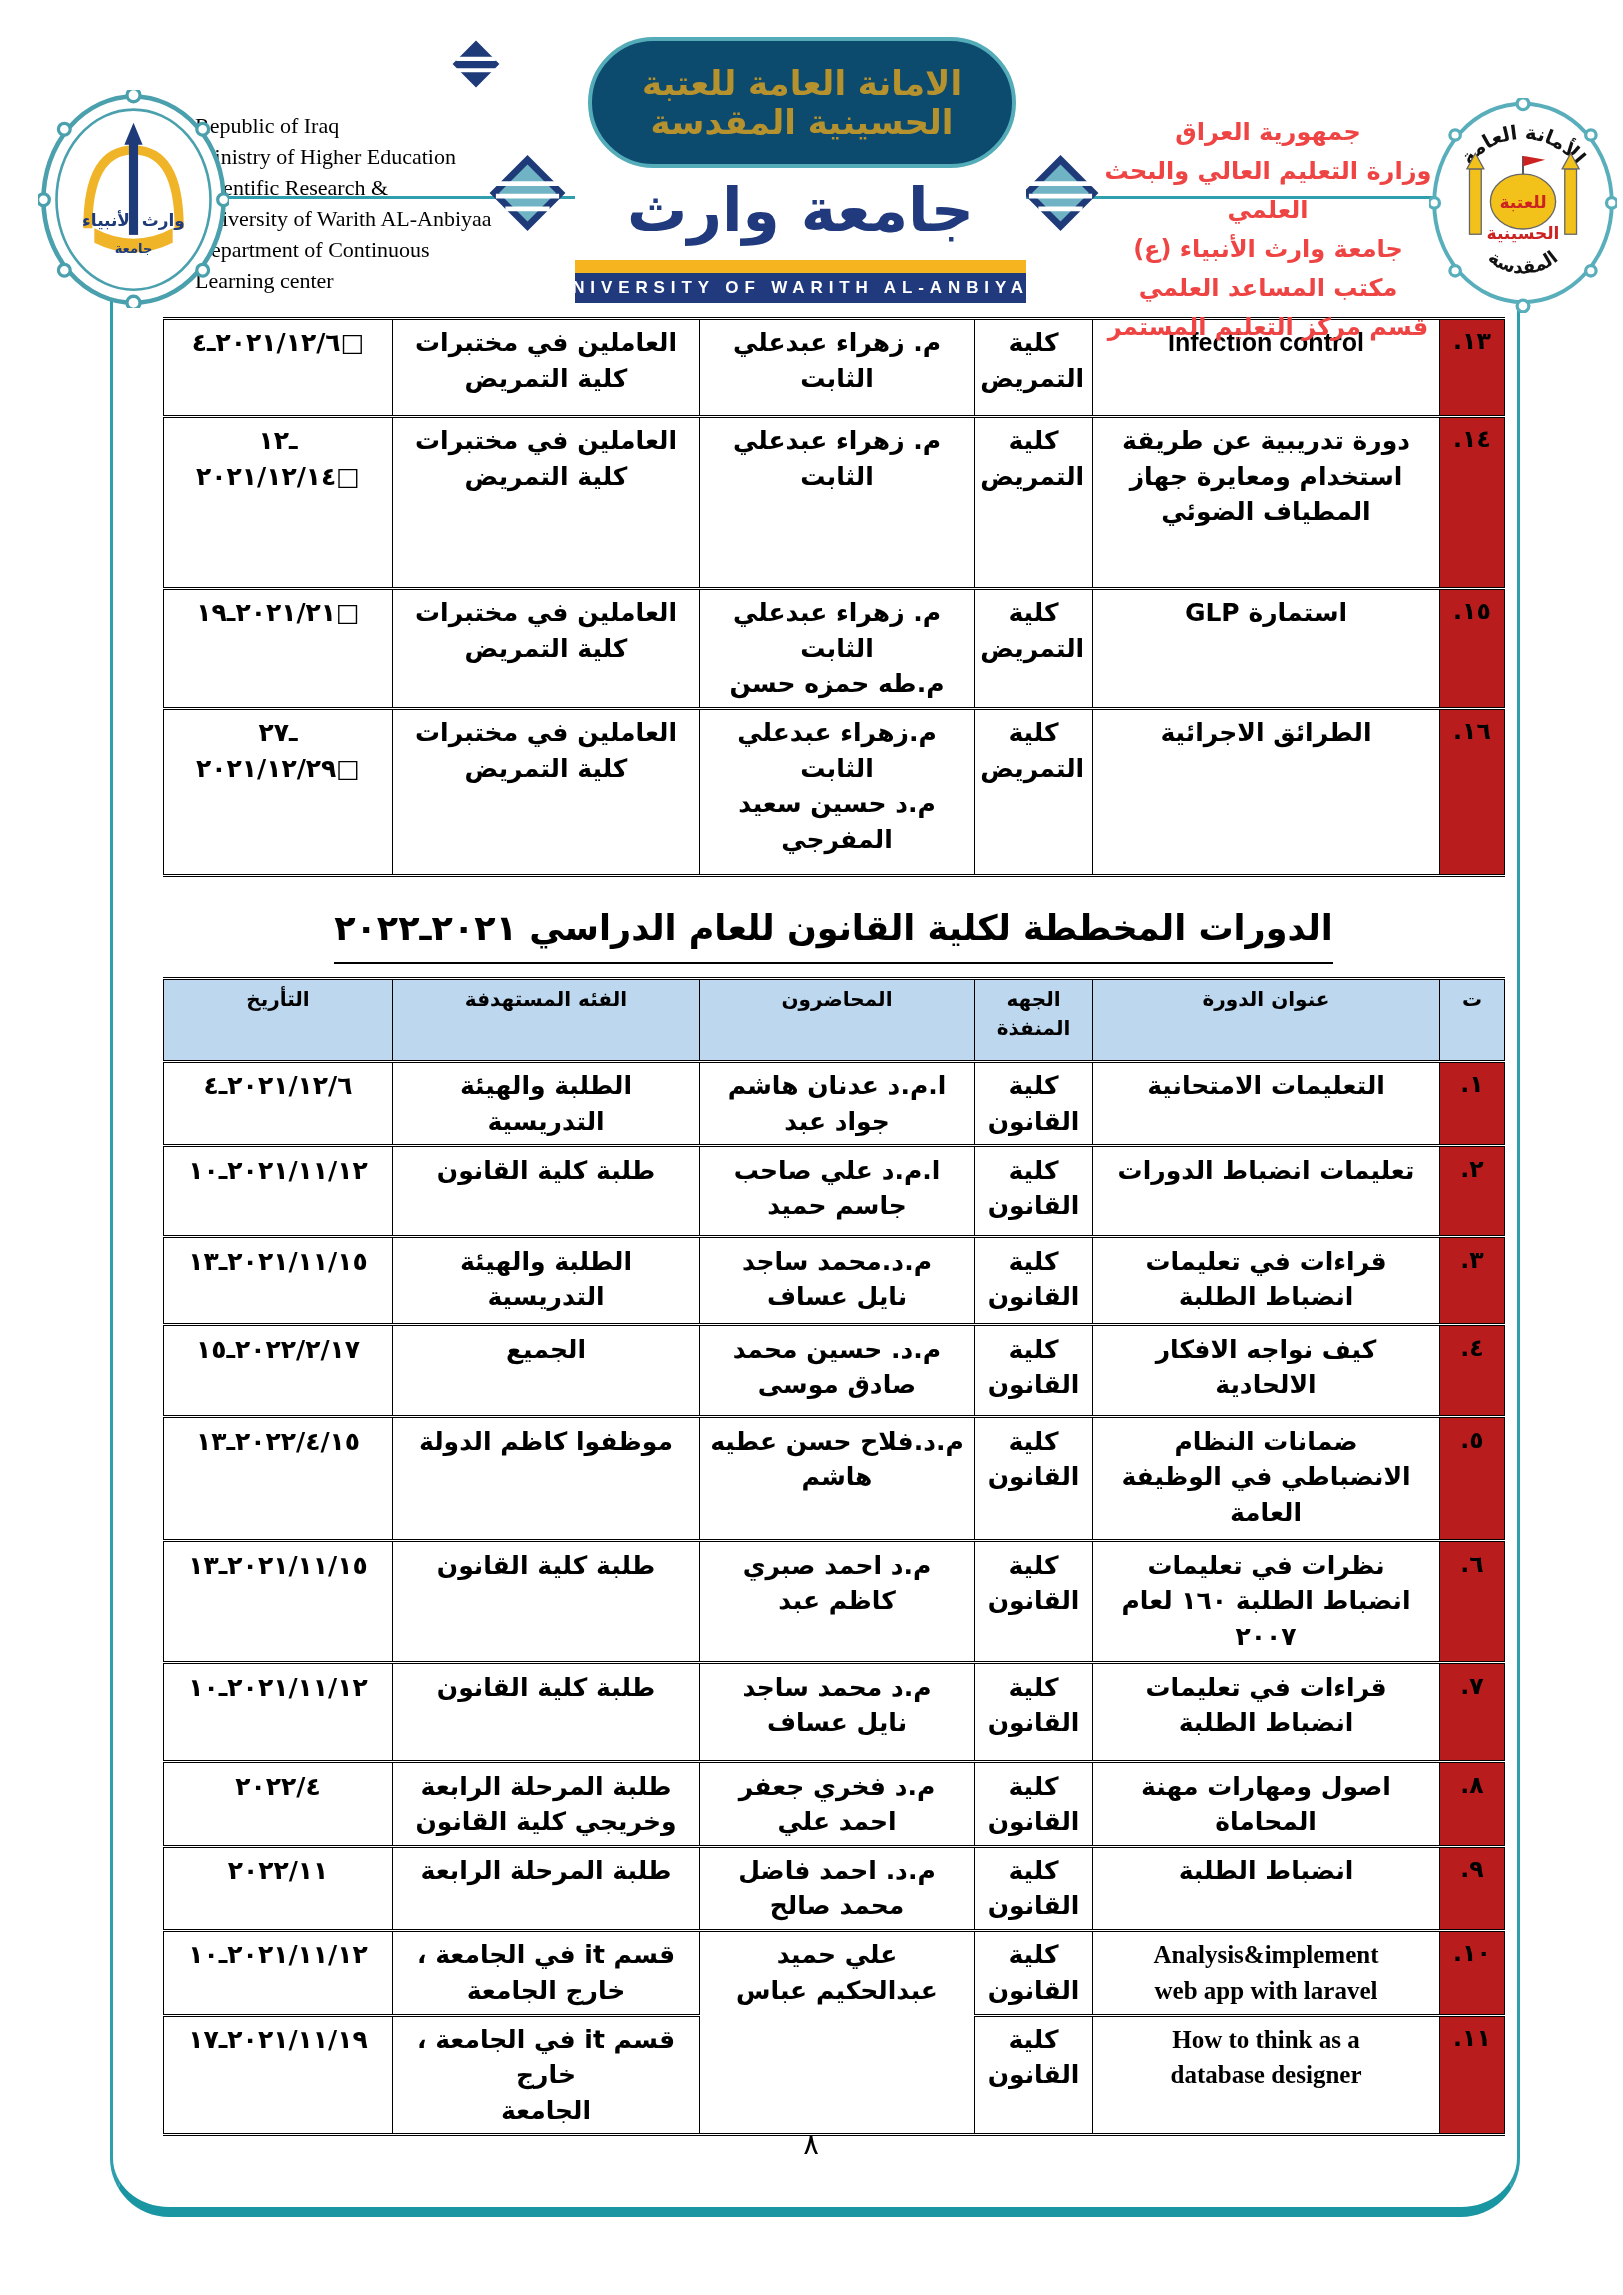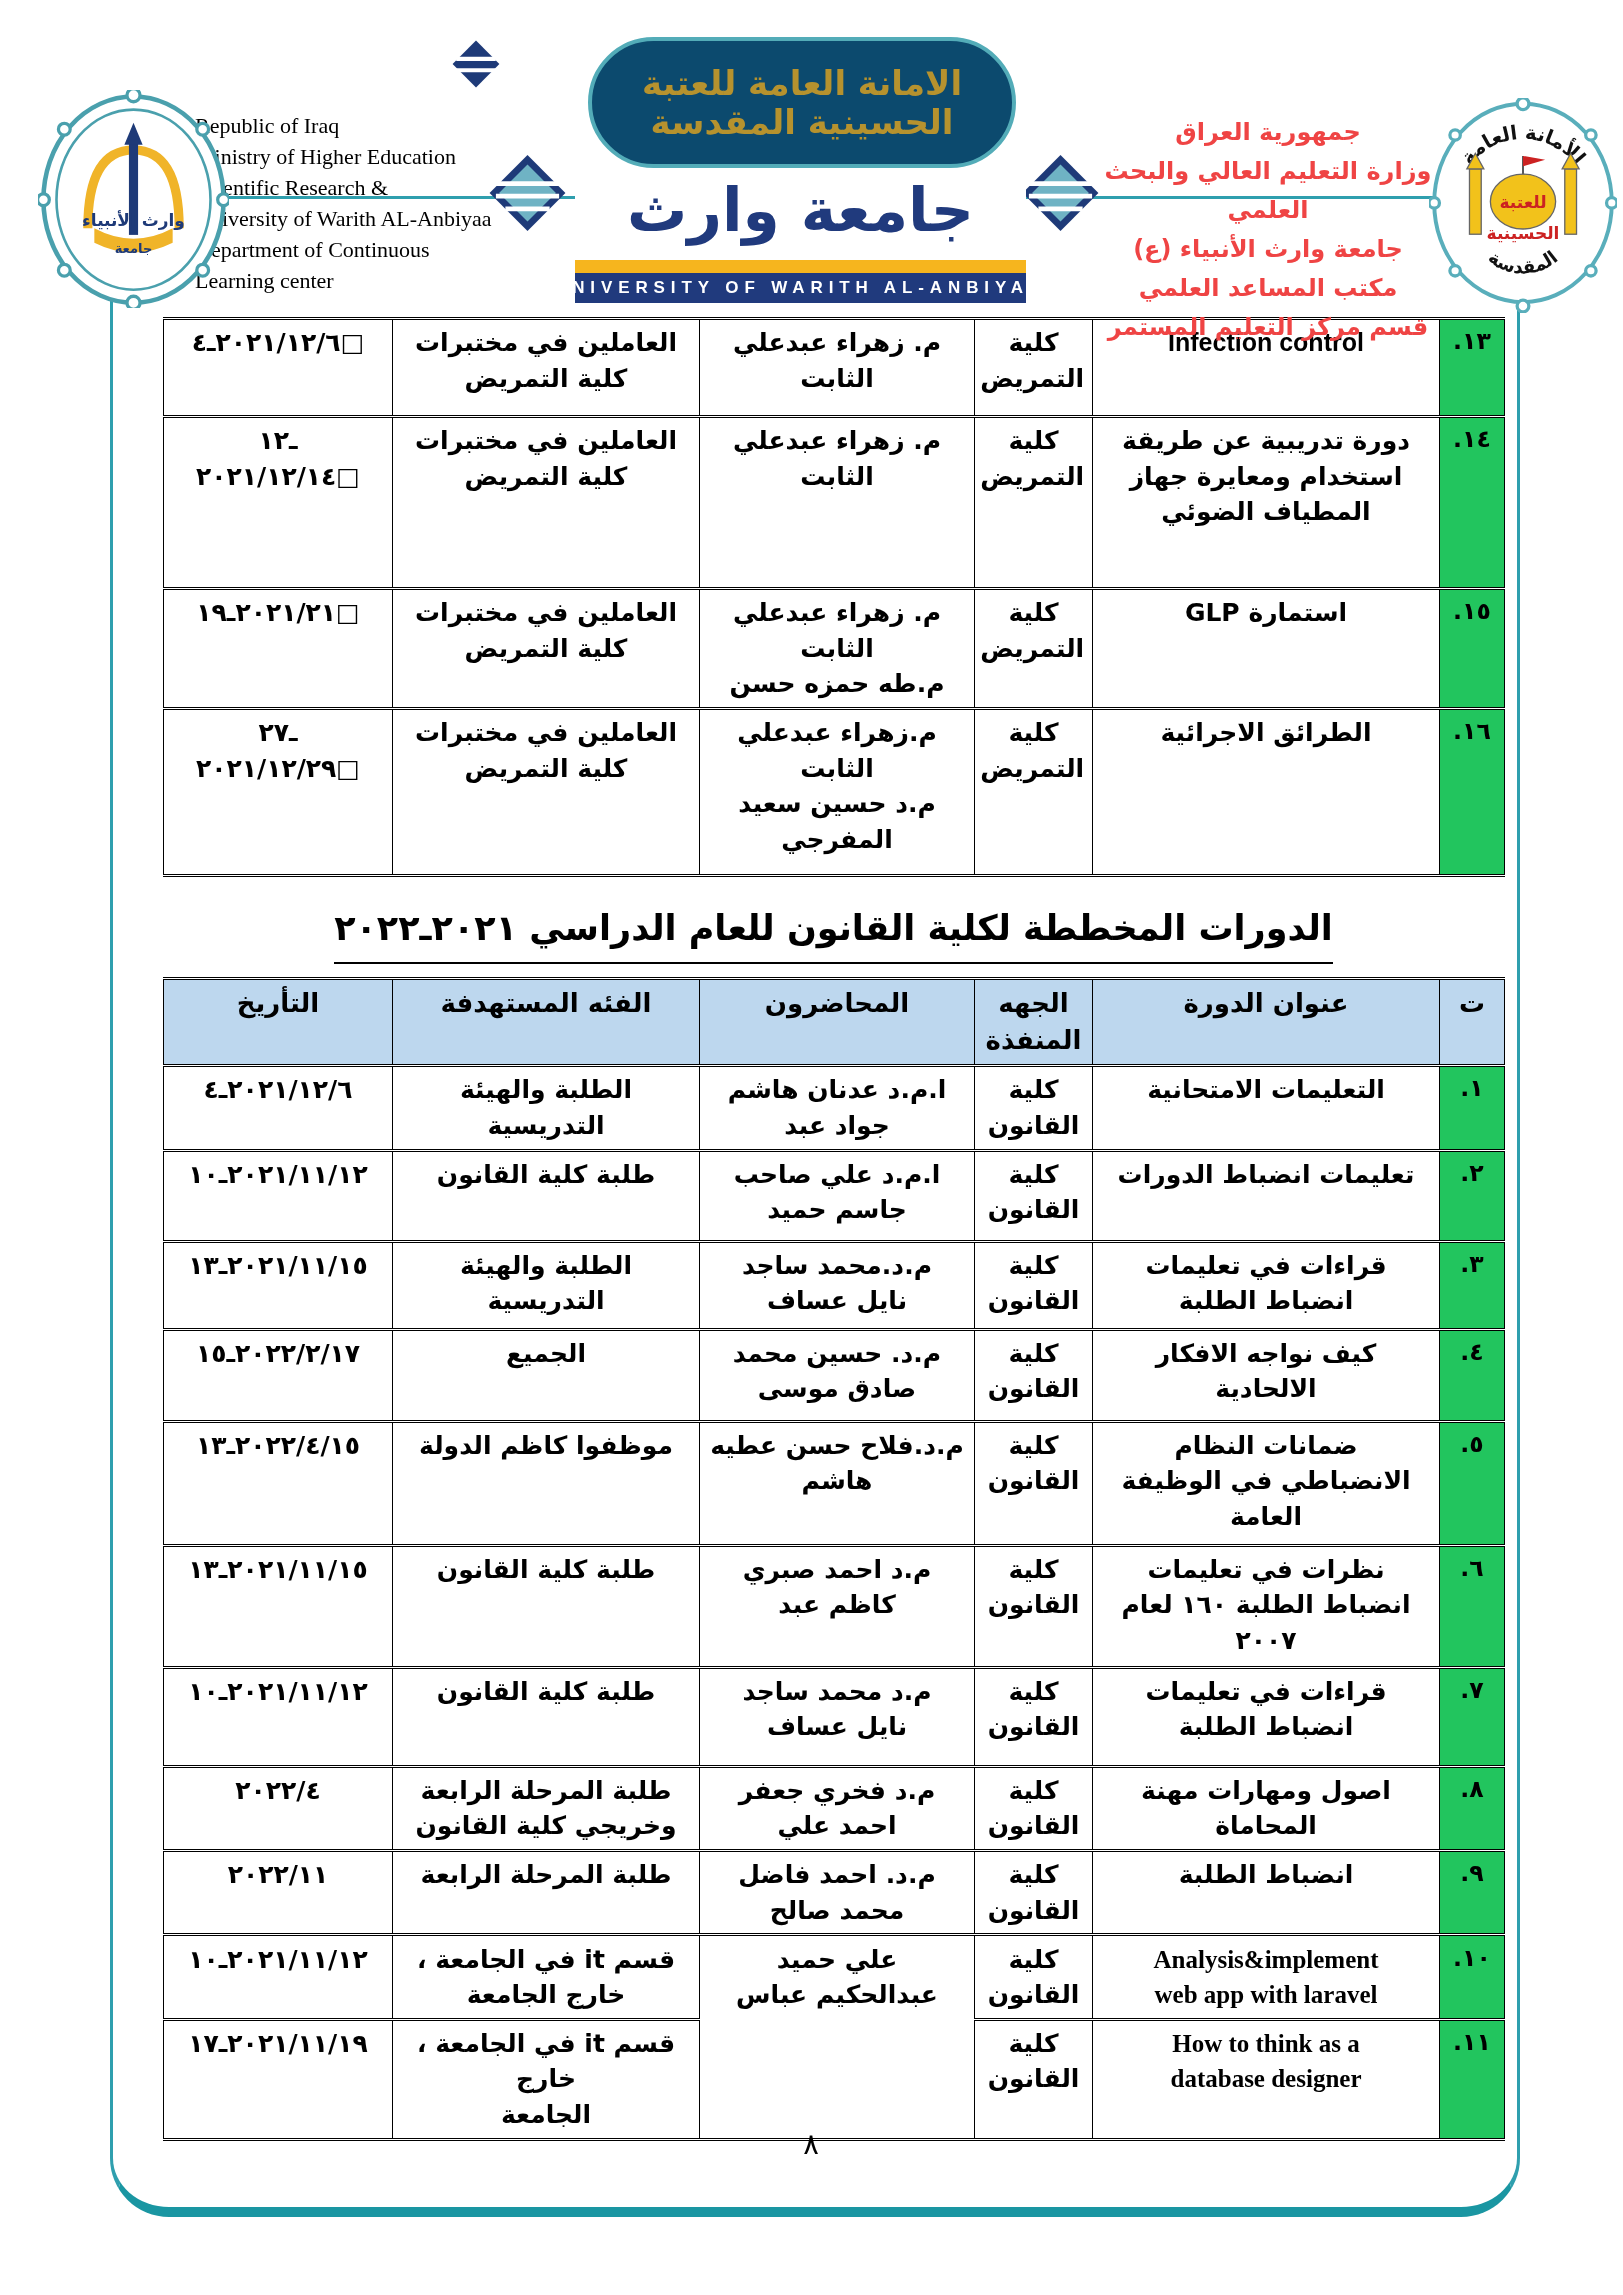--- a/index.html
+++ b/index.html
@@ -57,22 +57,22 @@
     border-collapse: collapse; table-layout: fixed;
     direction: rtl;
   }
   table.doc td, table.doc th {
     border-left: 1.3px solid #000; border-right: 1.3px solid #000;
     border-top: 3.9px double #000; border-bottom: 3.9px double #000;
     vertical-align: top; text-align: center;
     font-weight: 700; font-size: 25px; line-height: 1.42;
     padding: 5.2px 7.9px; white-space: pre-line; overflow: hidden;
   }
-  table.doc .c-no { background: #22c55e; font-size: 23.6px; }
-  table.doc thead th { background: #bdd7ee; font-size: 26px; }
+  table.doc .c-no { background: #b91c1c; font-size: 23.6px; }
+  table.doc thead th { background: #bdd7ee; font-size: 20px; }
   .c-date { direction: ltr; font-size: 22px; }
   .en-sans { font-family: "Liberation Sans", sans-serif; font-weight: 400; text-align: left; direction: ltr; }
   .en-serif { font-family: "Liberation Serif", serif; font-weight: 700; direction: ltr; }
   .t1 { top: 317px; }
   .t2 { top: 977px; }
   .section-title {
     position: absolute; top: 908px; left: 164px; width: 1341px;
     text-align: center; z-index: 3;
   }
   .section-title span {

